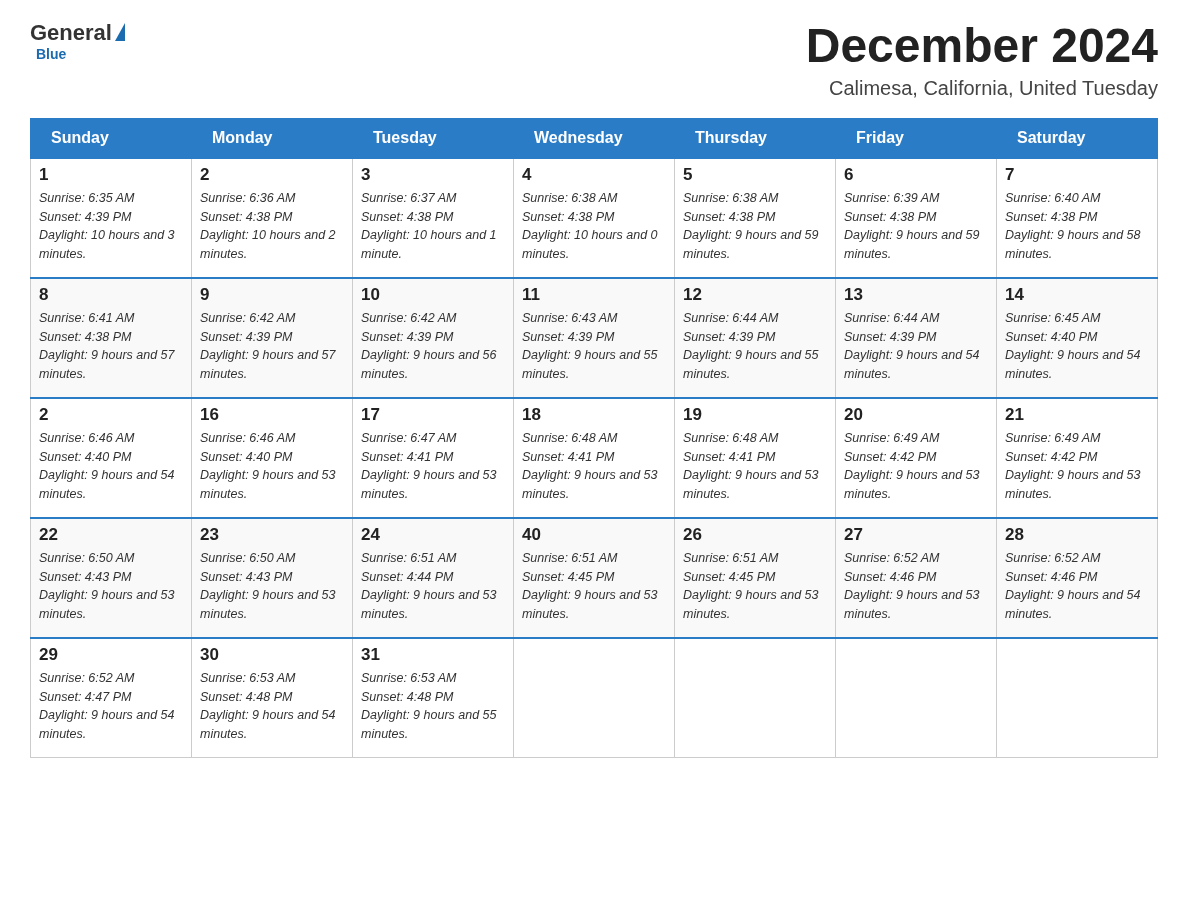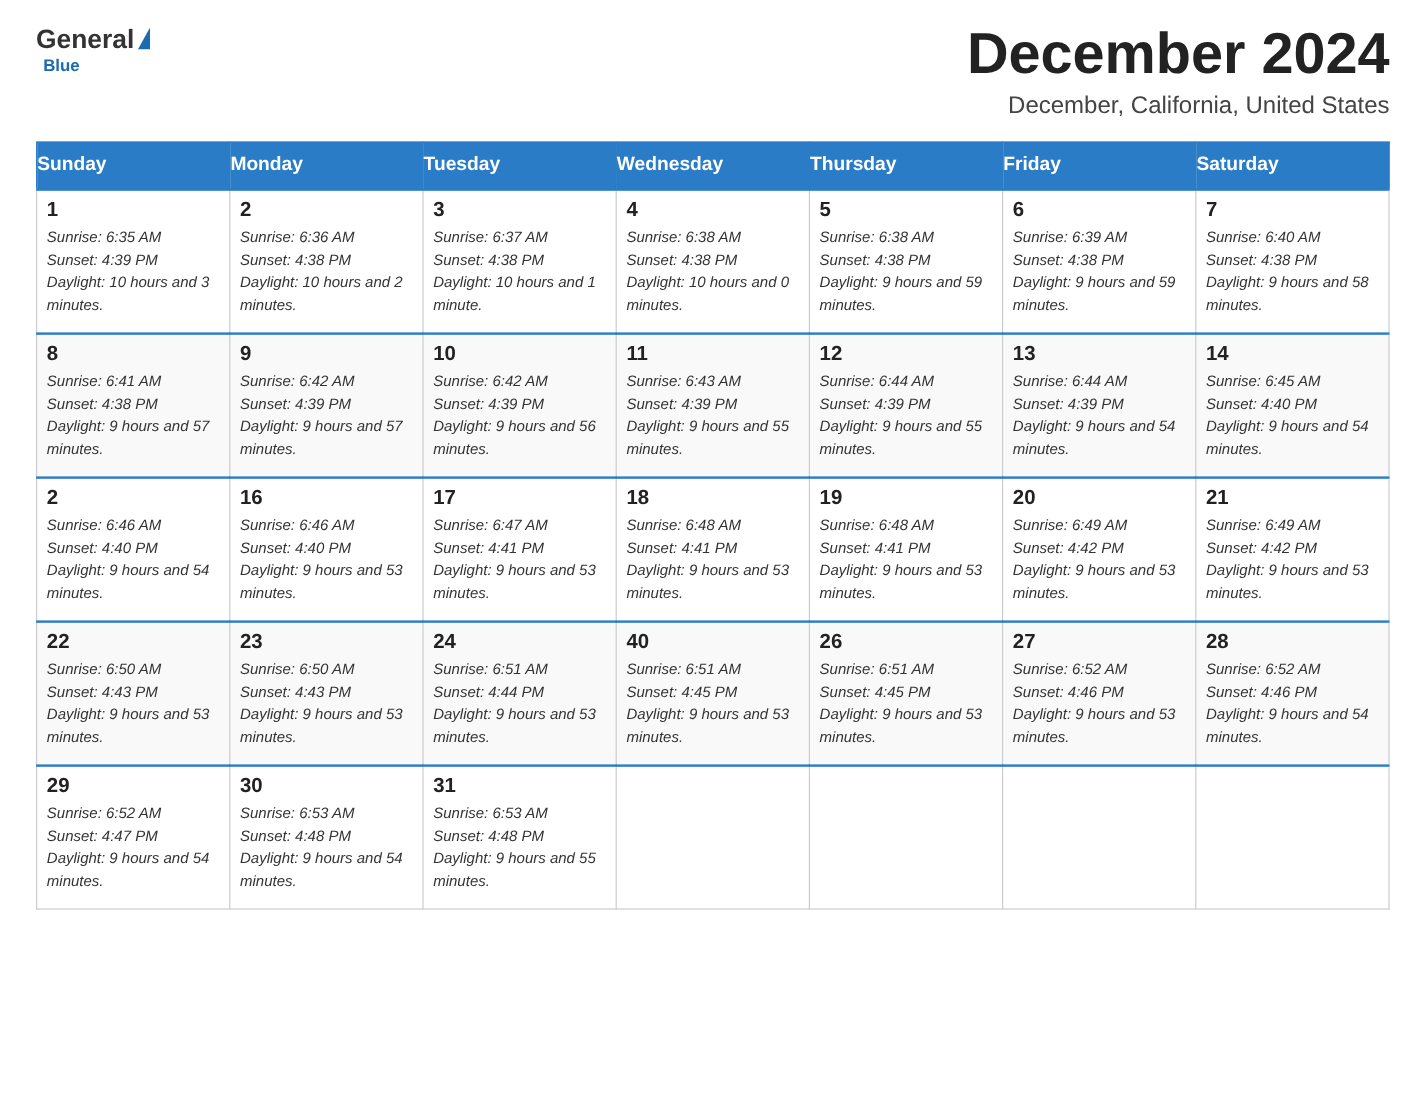--- a/index.html
+++ b/index.html
@@ -66,21 +66,21 @@
     table {
       width: 100%;
       border-collapse: collapse;
       table-layout: fixed;
     }
     thead tr th {
       background-color: #2a7cc7;
       color: #fff;
       font-size: 16px;
       font-weight: bold;
-      padding: 10px 0;
+      padding: 10px 20px;
       text-align: left;
       border: 1px solid #2a7cc7;
     }
     tbody tr td {
       vertical-align: top;
       padding: 6px 8px 10px 8px;
       border: 1px solid #ccc;
       font-size: 13px;
       color: #333;
       min-height: 90px;
@@ -115,21 +115,21 @@
 <div class="header">
   <div class="logo">
     <div class="logo-text">
       <span class="logo-general">General</span>
       <span class="logo-triangle"></span>
     </div>
     <span class="logo-blue">Blue</span>
   </div>
   <div class="title-section">
     <div class="month-title">December 2024</div>
-    <div class="location">December, California, United States</div>
+    <div class="location">Calimesa, California, United Tuesday</div>
   </div>
 </div>
 
 <table>
   <thead>
     <tr>
       <th>Sunday</th>
       <th>Monday</th>
       <th>Tuesday</th>
       <th>Wednesday</th>

